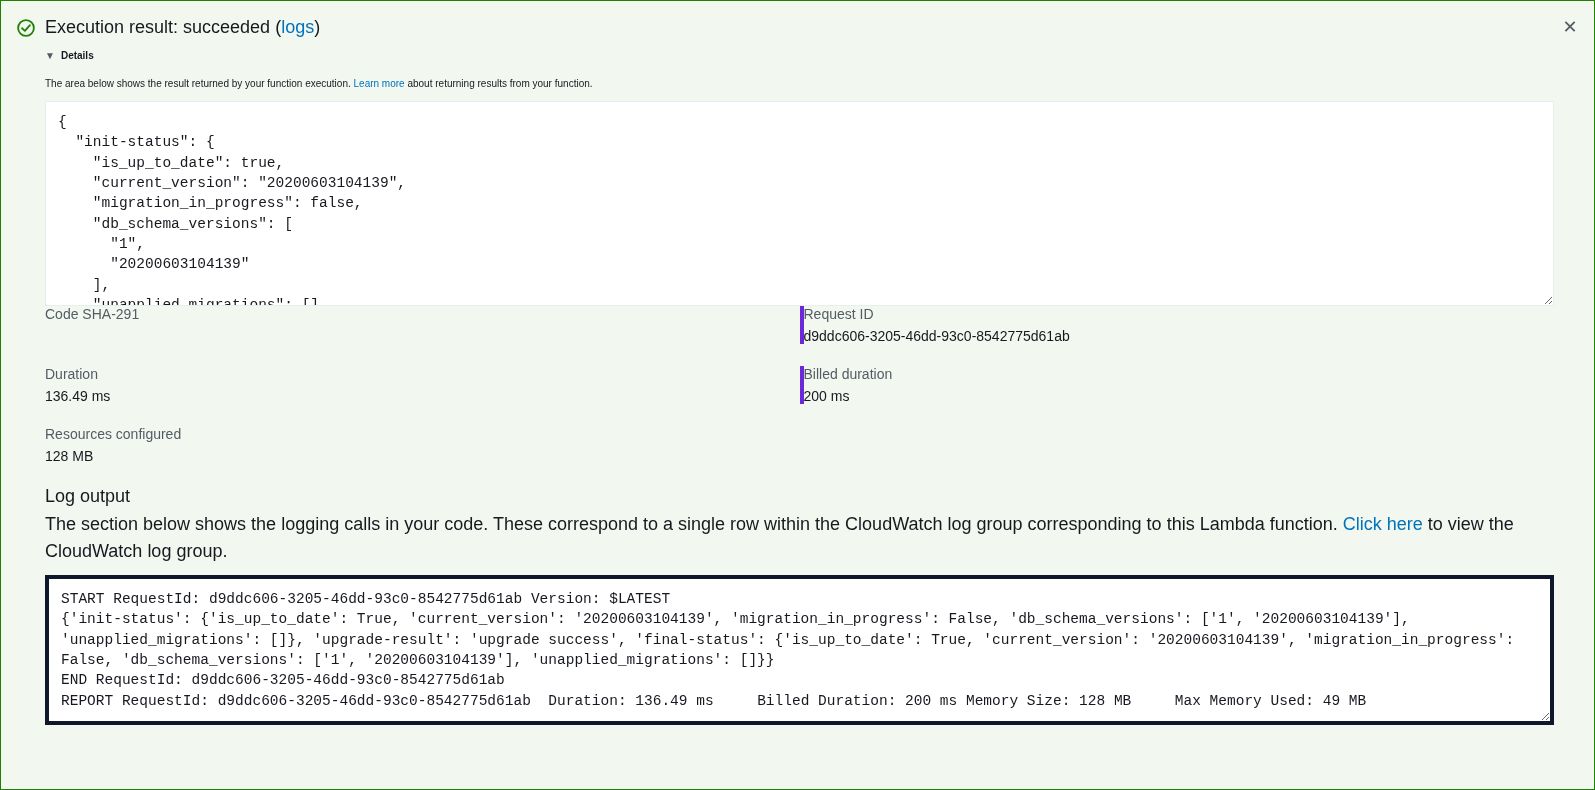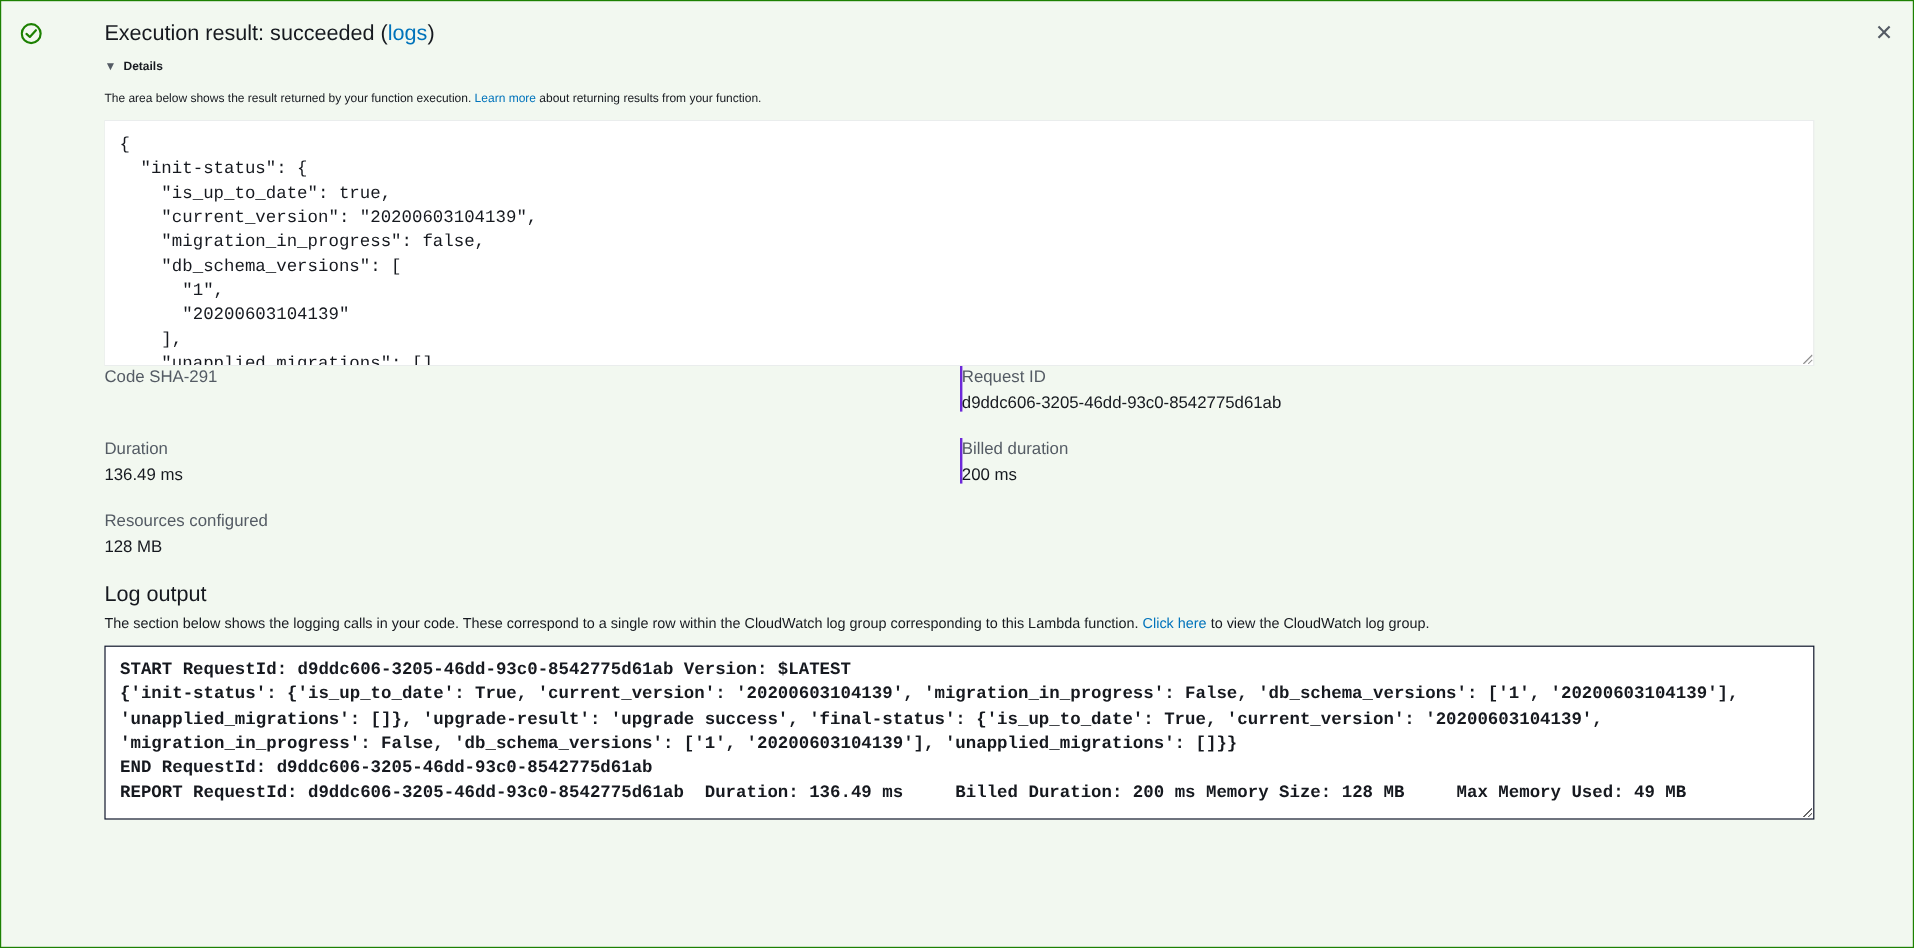--- a/index.html
+++ b/index.html
@@ -14,21 +14,20 @@
   border: 1px solid #1d8102;
   background: #f2f8f0;
   padding: 14px 16px 16px 16px;
   position: relative;
   width: 1595px;
   min-height: 790px;
 }
 .alert-header-row {
   display: flex;
   align-items: flex-start;
-  gap: 42px;
 }
 .success-icon {
   width: 18px;
   height: 18px;
   flex-shrink: 0;
   margin-top: 4px;
   margin-right: 10px;
 }
 .alert-content {
   flex: 1;
@@ -109,60 +108,59 @@
 .summary-grid {
   display: grid;
   grid-template-columns: 1fr 1fr;
   column-gap: 0;
   row-gap: 22px;
 }
 .summary-col-left {
   padding-right: 14px;
 }
 .summary-col-right {
-  border-left: 2px solid #6d28d9;
+  border-left: 4px solid #6d28d9;
 }
 .summary-label {
   font-size: 14px;
   color: #545b64;
   margin-bottom: 6px;
 }
 .summary-value {
   font-size: 14px;
   color: #16191f;
 }
 .log-title {
   font-size: 18px;
   font-weight: 400;
   margin-top: 22px;
 }
 .log-desc {
-  font-size: 12px;
+  font-size: 18px;
   margin-top: 4px;
   line-height: 1.5;
 }
 .log-desc .link {
   color: #0073bb;
   text-decoration: none;
   cursor: pointer;
 }
 .log-box {
   background: #ffffff;
-  border: 1px solid #0f172a;
+  border: 4px solid #0f172a;
   padding: 10px 12px;
   margin-top: 10px;
   font-family: "Courier New", Consolas, monospace;
   font-size: 14.5px;
   line-height: 1.4;
   white-space: pre-wrap;
   word-break: break-word;
   resize: both;
   overflow: auto;
   min-height: 145px;
-  font-weight: bold;
 }
 </style>
 </head>
 <body>
 
 <div class="alert-box">
   <div class="alert-header-row">
     <span class="success-icon">
       <svg viewBox="0 0 16 16" width="18" height="18">
         <circle cx="8" cy="8" r="7" fill="none" stroke="#1d8102" stroke-width="1.6"></circle>

